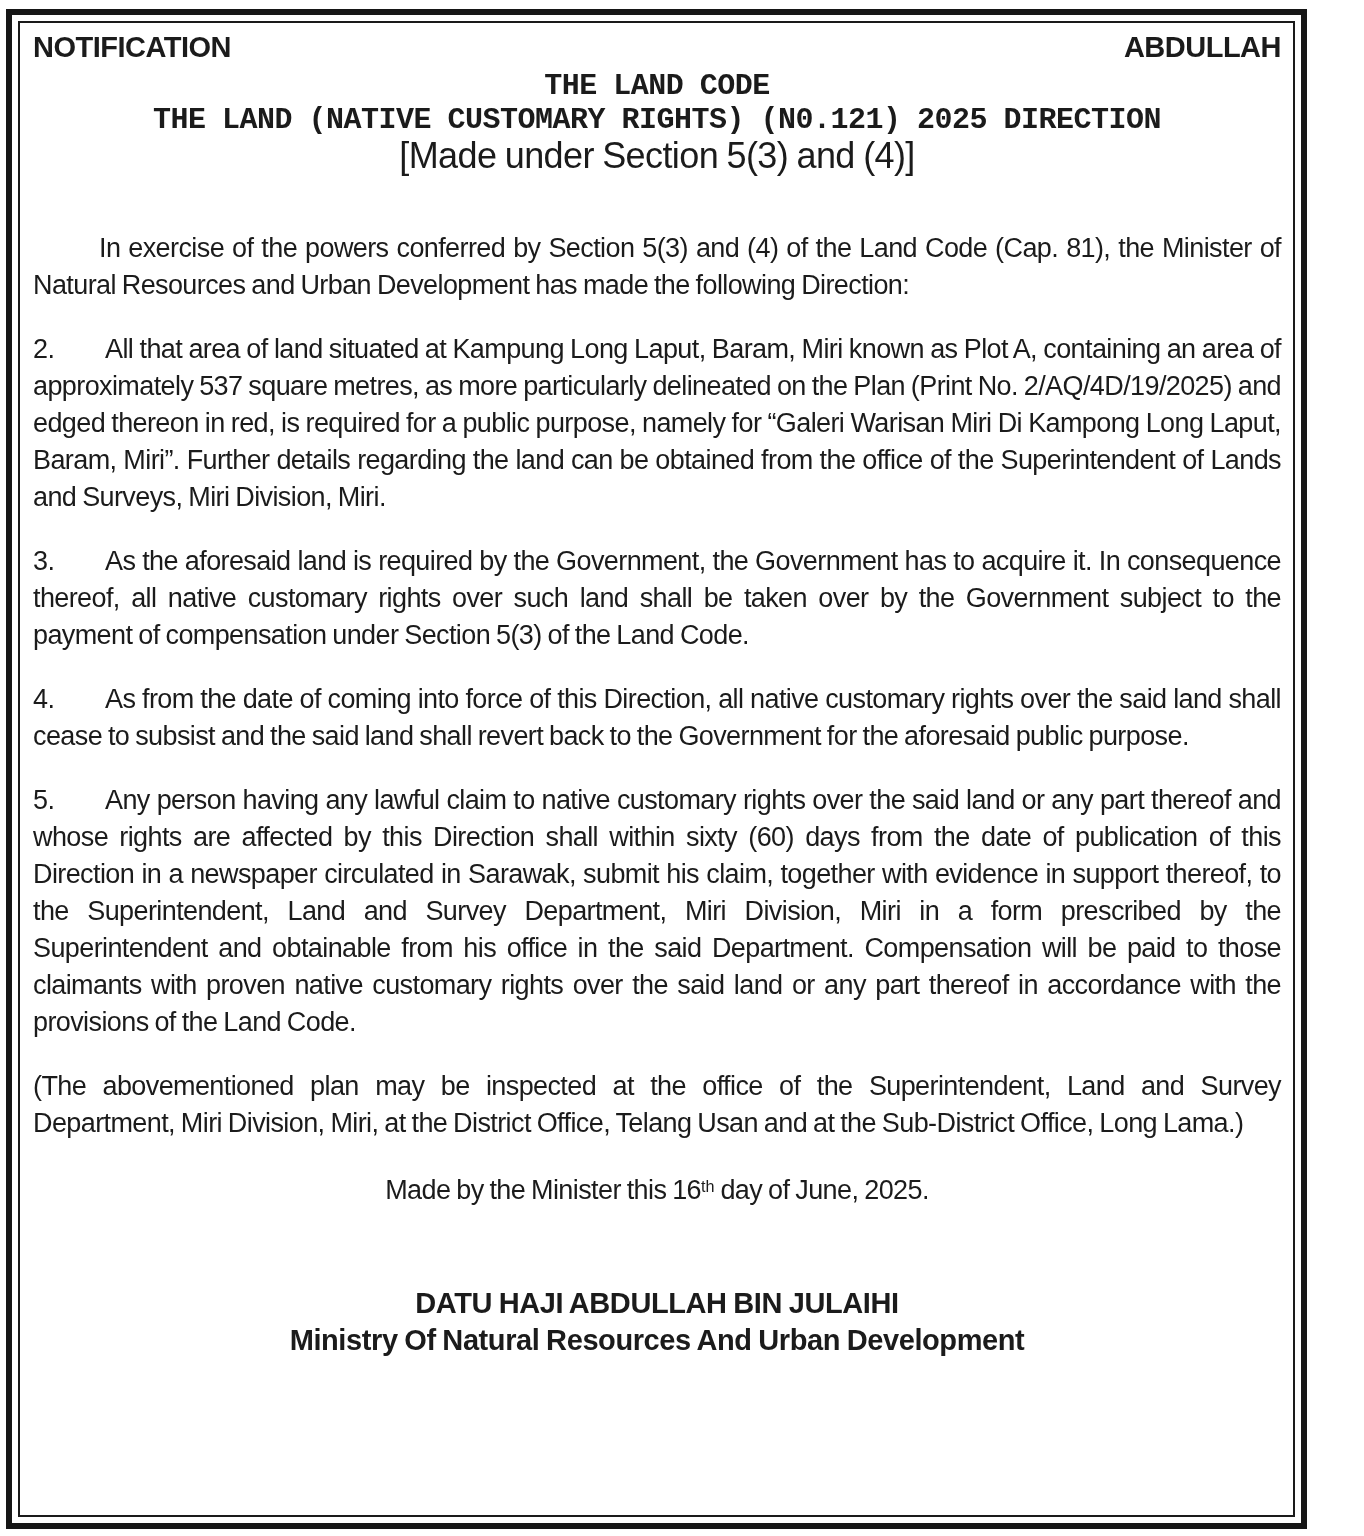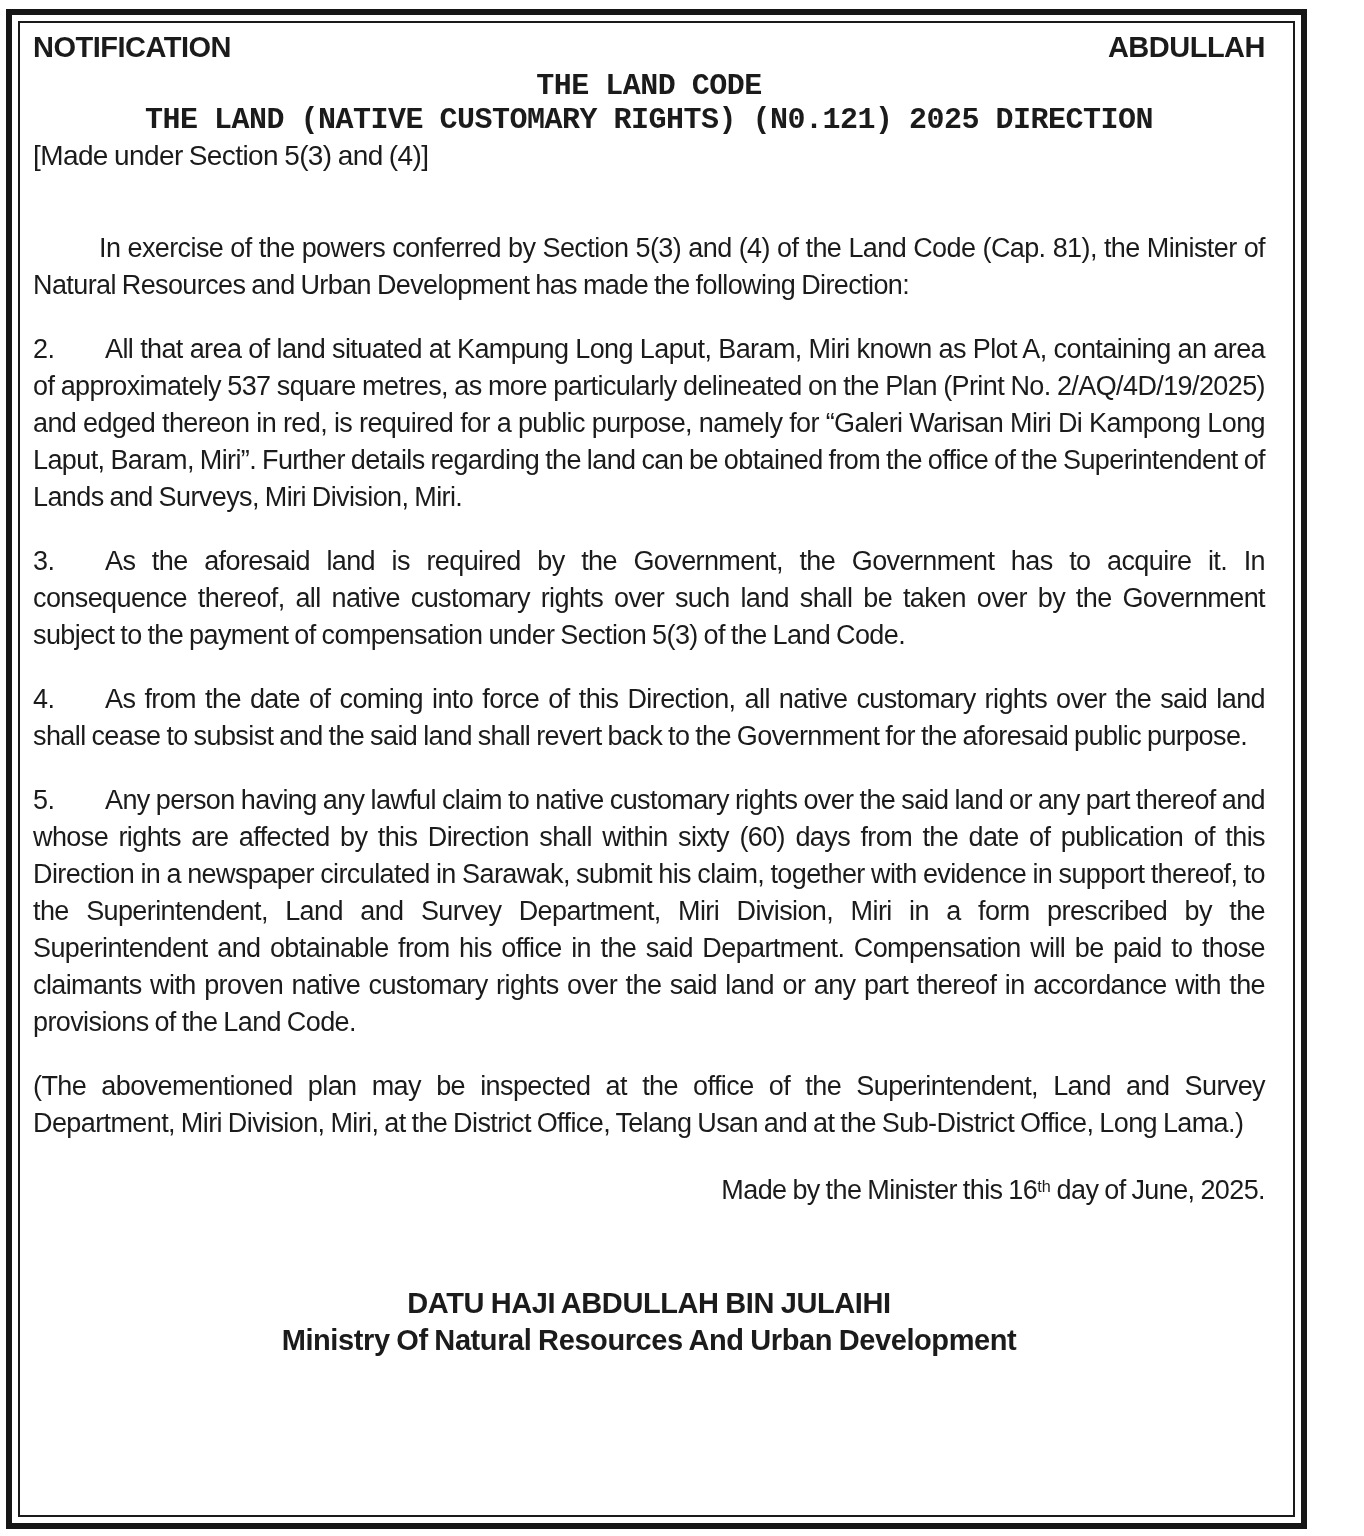--- a/index.html
+++ b/index.html
@@ -22,21 +22,21 @@
     width: 1301px;
     min-height: 1520px;
     border: 6px solid #161616;
     padding: 6px;
     background: #ffffff;
   }
   .frame-inner {
     box-sizing: border-box;
     border: 2px solid #1a1a1a;
     min-height: 1496px;
-    padding: 6px 28px 14px 13px;
+    padding: 6px 12px 14px 13px;
   }
   .content {
     font-size: 27px;
     line-height: 37px;
     letter-spacing: -0.6px;
     word-spacing: -1px;
   }
   .corner-row {
     display: flex;
     justify-content: space-between;
@@ -49,41 +49,41 @@
   .doc-title {
     text-align: center;
     font-weight: bold;
     font-size: 30px;
     line-height: 34px;
     letter-spacing: -0.5px;
     font-family: Liberation Mono, monospace;
   }
   .doc-title.first { margin-top: 4px; }
   .made-under {
-    text-align: left;
-    font-size: 28px;
+    text-align: center;
+    font-size: 36px;
     line-height: 36px;
     margin-top: 1px;
   }
   .para {
     margin: 27px 0 0 0;
     text-align: justify;
   }
   .intro {
     margin-top: 56px;
     text-indent: 66px;
   }
   .num {
     display: inline-block;
     width: 72px;
     text-indent: 0;
   }
   .made-by {
     margin: 30px 0 0 0;
-    text-align: right;
+    text-align: center;
   }
   .signature {
     margin-top: 76px;
     text-align: center;
     font-weight: bold;
     font-size: 29px;
     line-height: 37px;
     letter-spacing: -0.4px;
   }
   sup {

